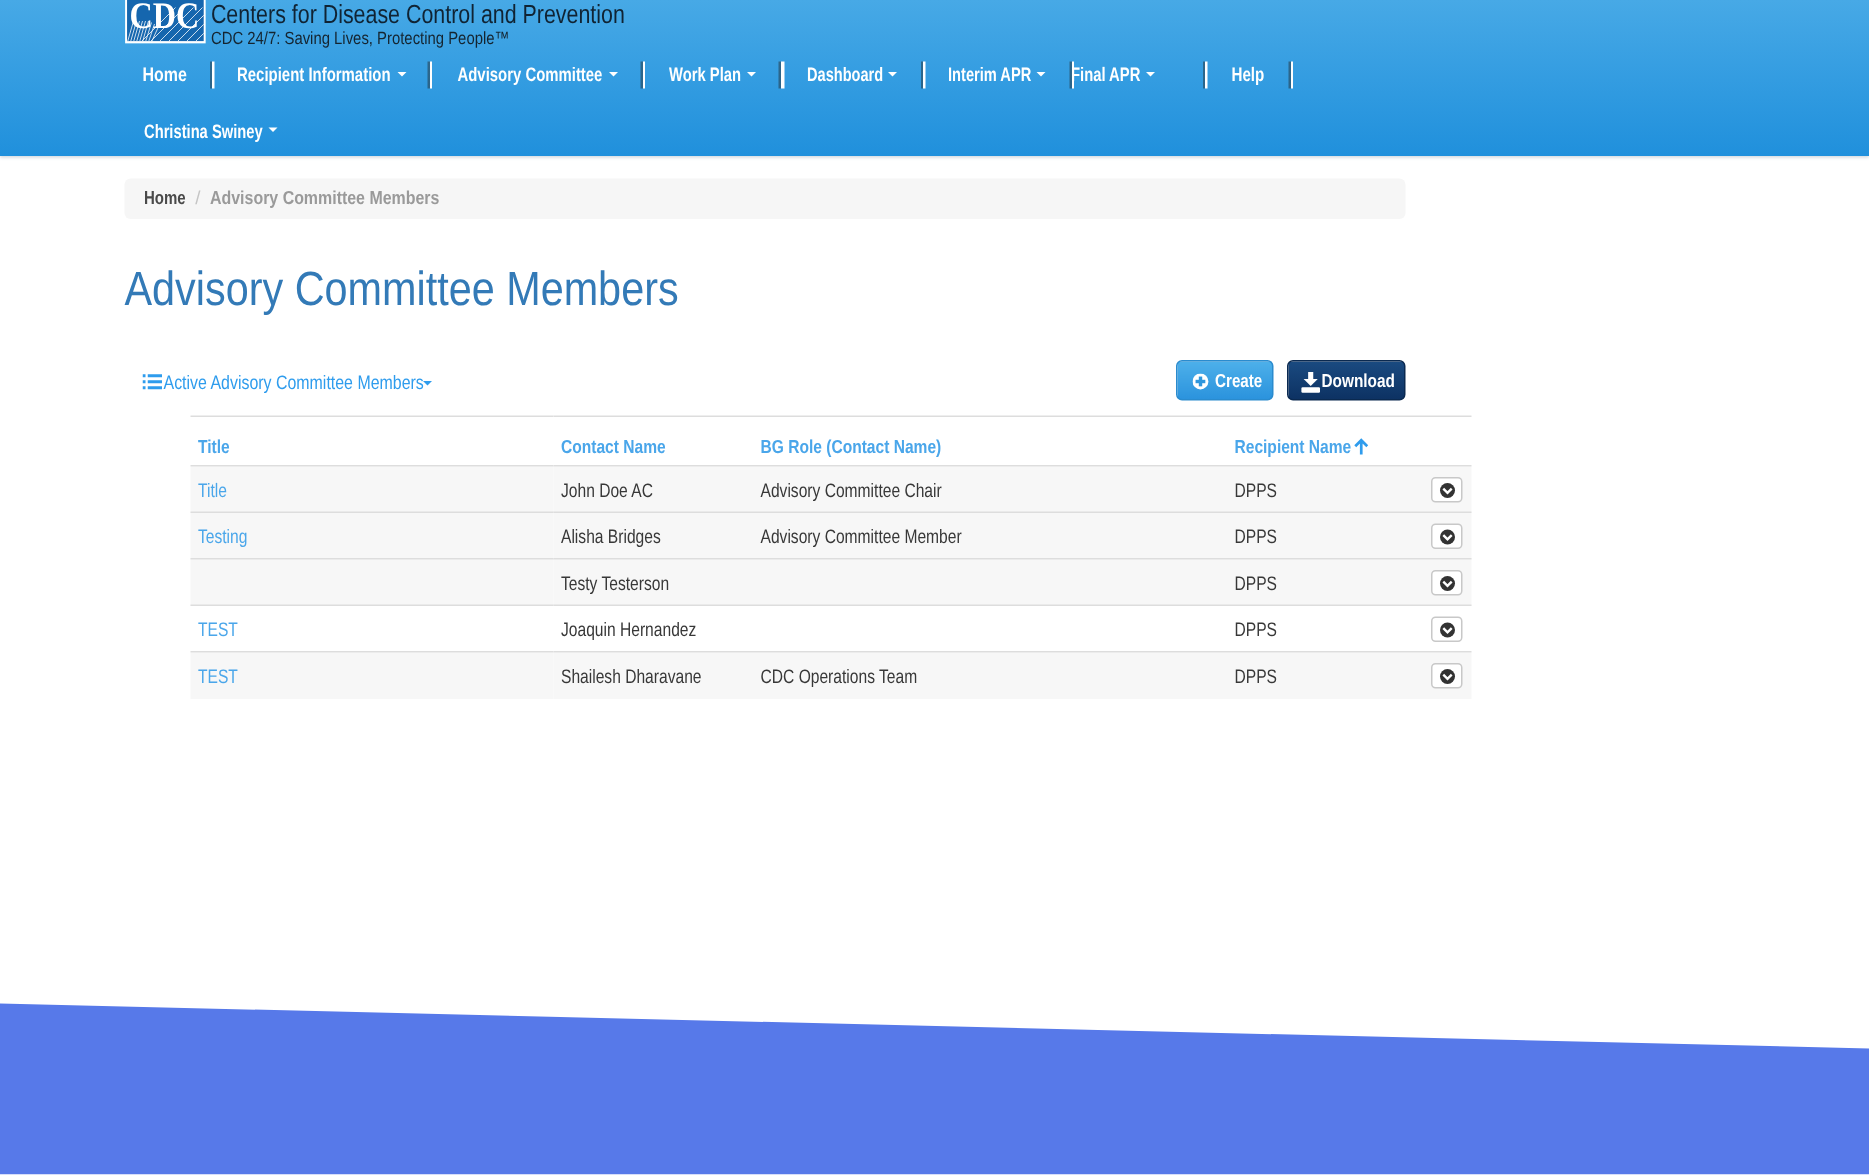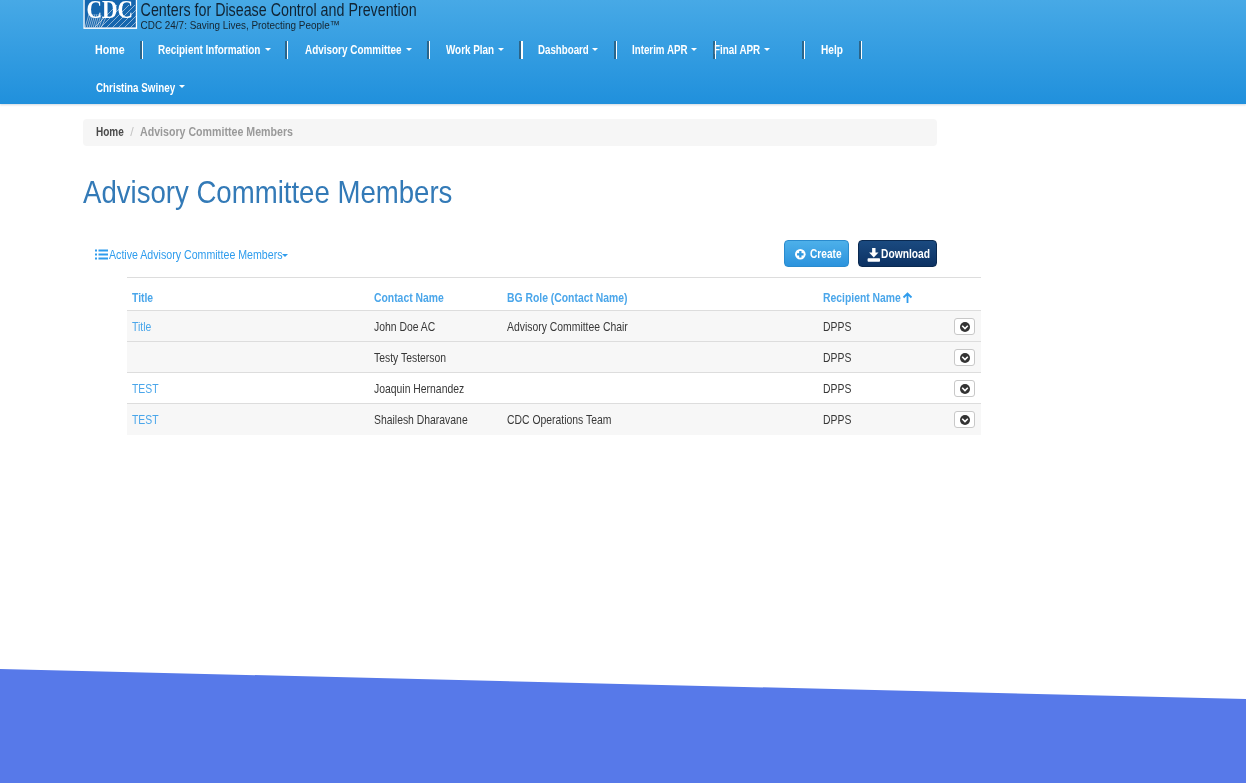--- a/index.html
+++ b/index.html
@@ -182,20 +182,34 @@
           <td>
             <span class="rowbtn">
               <svg width="12" height="12" viewBox="0 0 12 12">
                 <circle cx="6" cy="6" r="5" fill="#333"></circle>
                 <path d="M3.2 4.8 L6 7.6 L8.8 4.8" stroke="#fff" stroke-width="1.6" fill="none"></path>
               </svg>
             </span>
           </td>
         </tr>
   <tr class="odd">
+          <td><a href="#" class="sx">Testing</a></td>
+          <td><span class="sx">Alisha Bridges</span></td>
+          <td><span class="sx">Advisory Committee Member</span></td>
+          <td><span class="sx">DPPS</span></td>
+          <td>
+            <span class="rowbtn">
+              <svg width="12" height="12" viewBox="0 0 12 12">
+                <circle cx="6" cy="6" r="5" fill="#333"></circle>
+                <path d="M3.2 4.8 L6 7.6 L8.8 4.8" stroke="#fff" stroke-width="1.6" fill="none"></path>
+              </svg>
+            </span>
+          </td>
+        </tr>
+  <tr class="odd">
           <td></td>
           <td><span class="sx">Testy Testerson</span></td>
           <td></td>
           <td><span class="sx">DPPS</span></td>
           <td>
             <span class="rowbtn">
               <svg width="12" height="12" viewBox="0 0 12 12">
                 <circle cx="6" cy="6" r="5" fill="#333"></circle>
                 <path d="M3.2 4.8 L6 7.6 L8.8 4.8" stroke="#fff" stroke-width="1.6" fill="none"></path>
               </svg>

